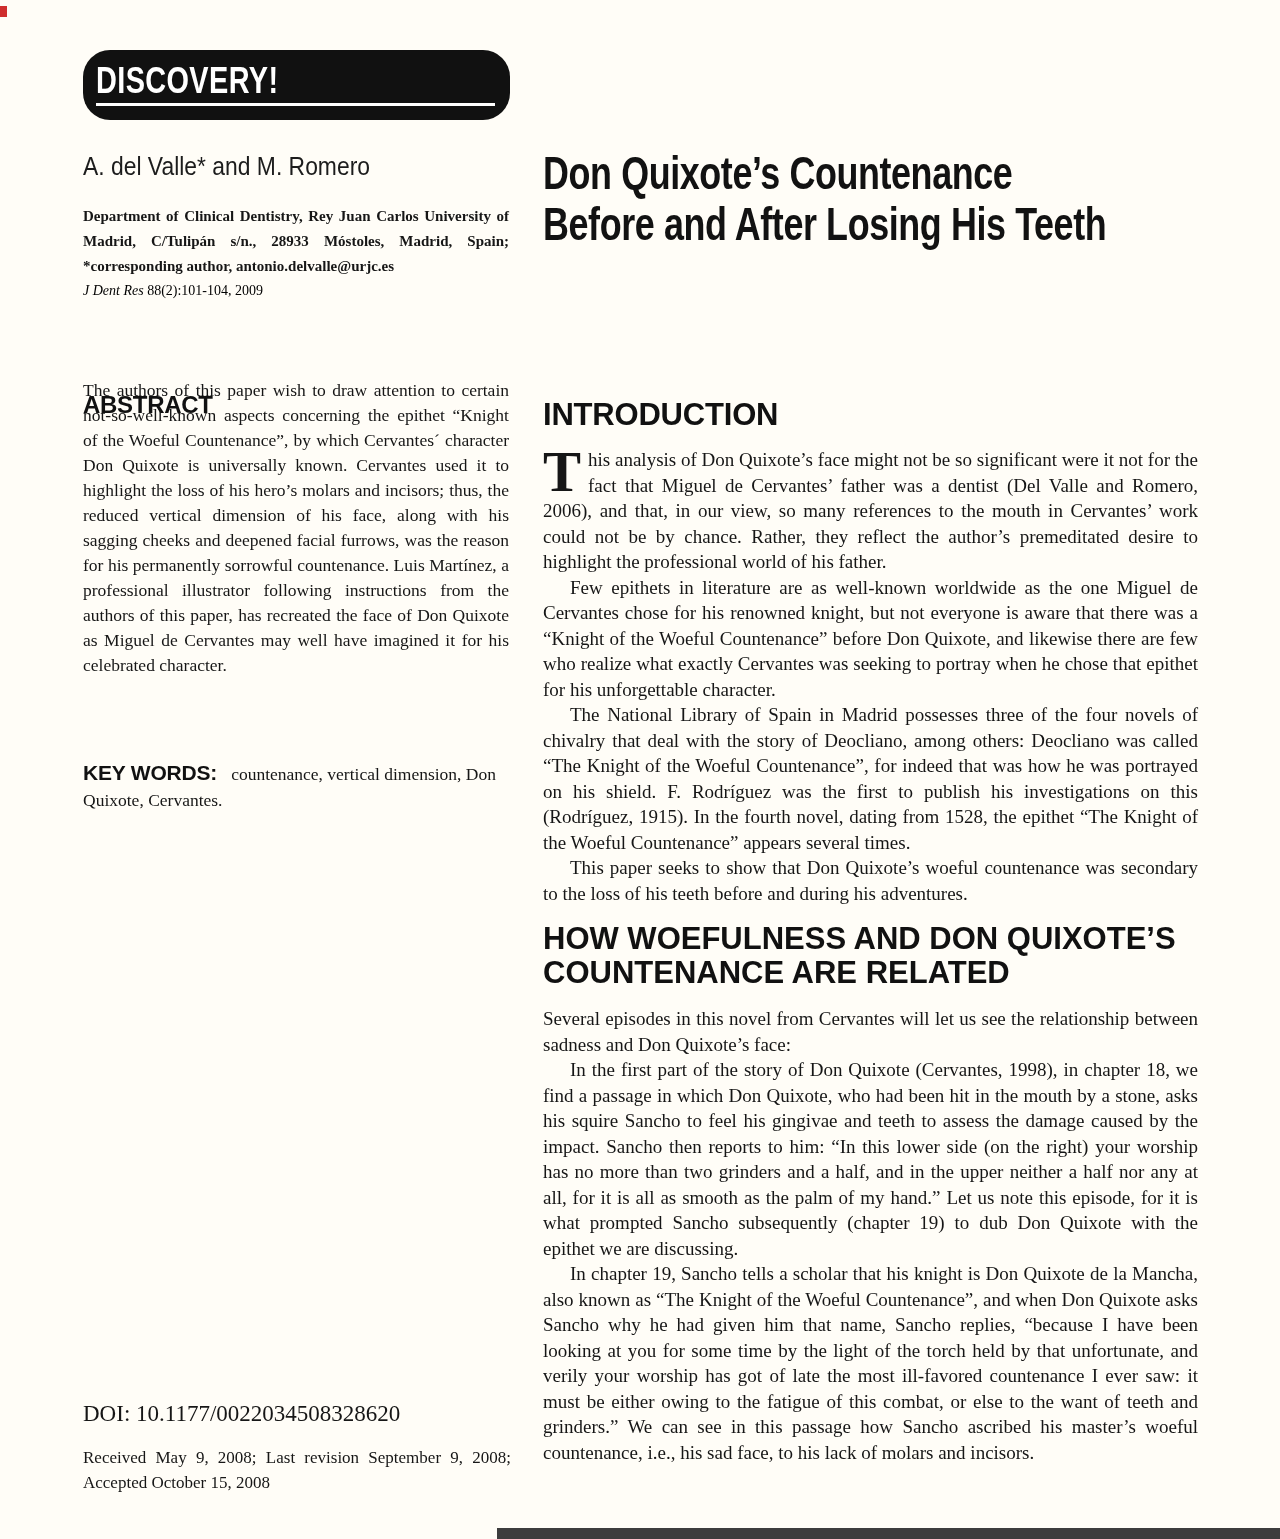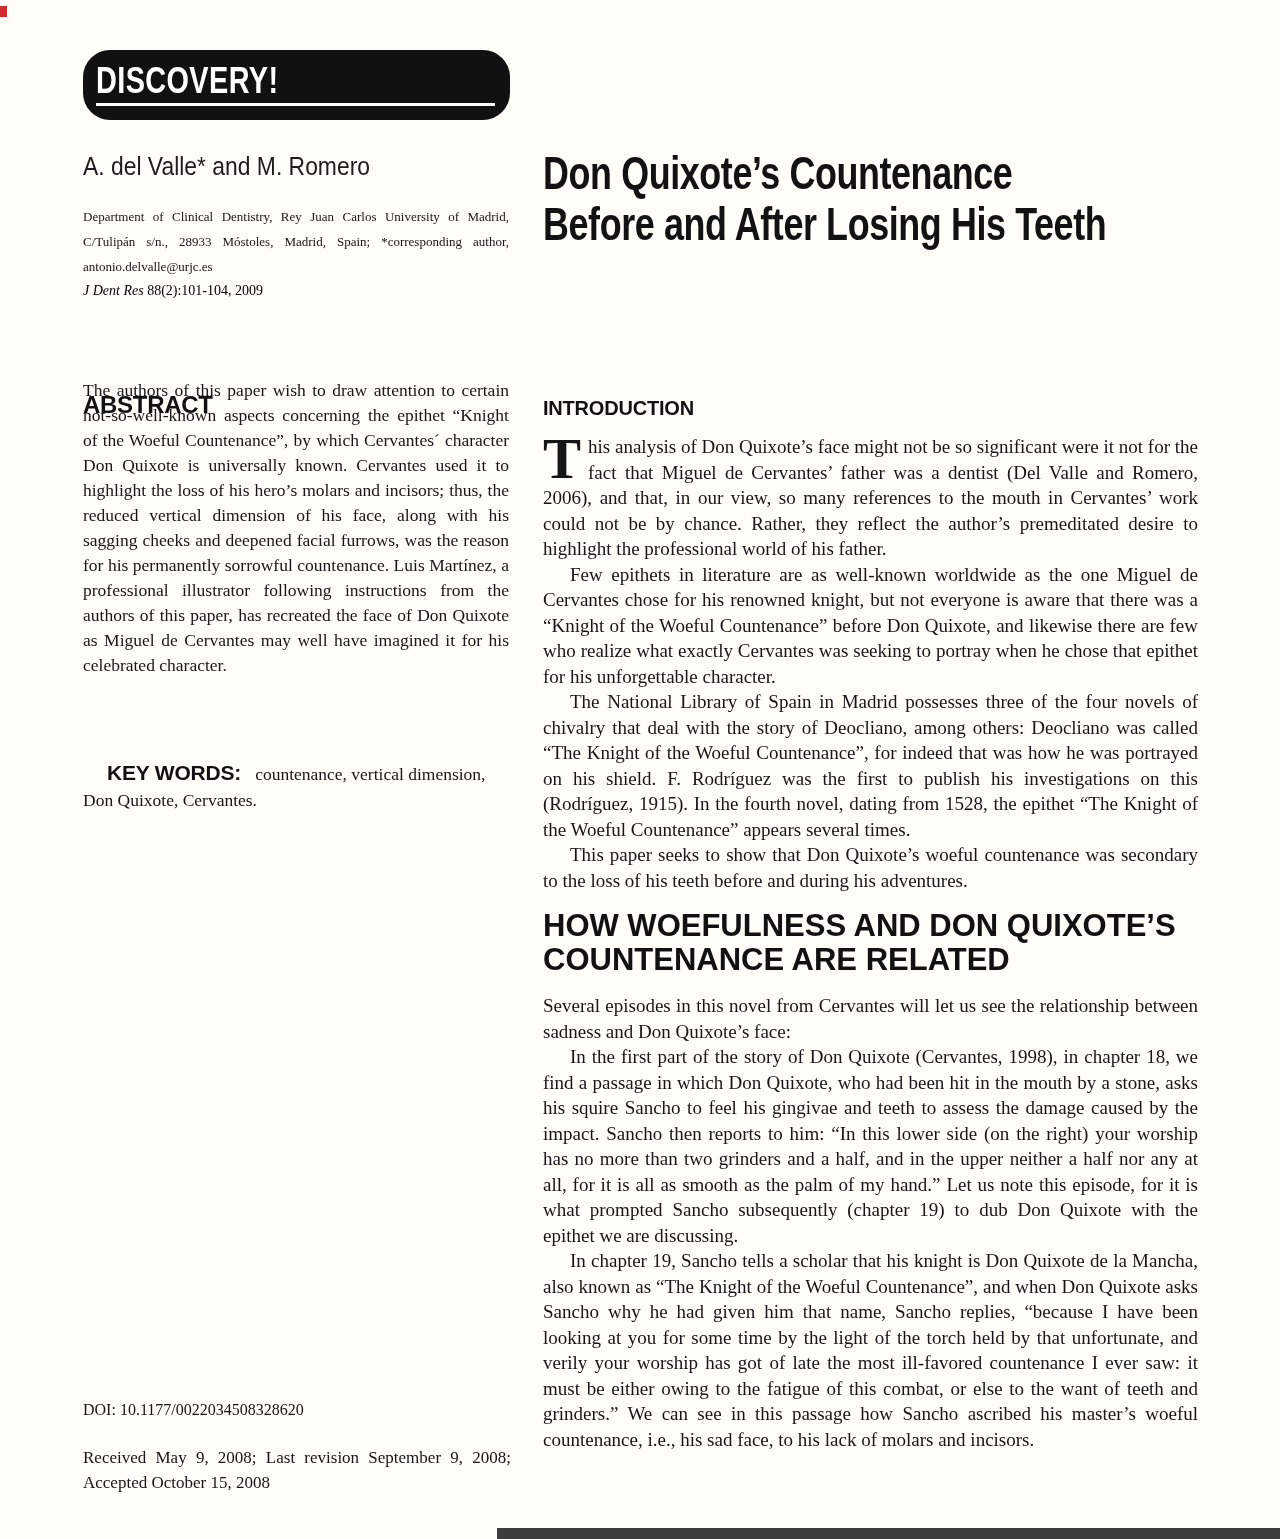--- a/index.html
+++ b/index.html
@@ -37,21 +37,21 @@
   }
   .authors{
     position:absolute;left:83px;top:151px;width:440px;
     font-family:"Liberation Sans", sans-serif;
     font-size:26px;font-weight:500;color:#1c1c1c;
     white-space:nowrap;
     transform:scaleX(.88);transform-origin:left top;
   }
   .affiliation{
     position:absolute;left:83px;top:204px;width:426px;
-    font-size:13px;line-height:25px;text-align:justify;
+    font-size:15px;line-height:25px;text-align:justify;font-weight:bold;
   }
   .journal-ref{
     position:absolute;left:83px;top:283px;
     font-family:Liberation Serif, serif;
     font-size:14px;color:#000000;white-space:nowrap;
   }
   .journal-ref .it{font-style:italic;}
   .h-left{
     position:absolute;left:83px;
     font-family:"Liberation Sans", sans-serif;
@@ -63,44 +63,44 @@
     position:absolute;left:83px;top:378px;width:426px;
     font-size:17.5px;line-height:25px;text-align:justify;
   }
   .keywords{
     position:absolute;left:83px;top:760px;width:426px;
     font-size:17.5px;line-height:26px;text-align:left;
   }
   .keywords .kw-label{
     font-family:"Liberation Sans", sans-serif;
     font-weight:bold;font-size:21px;color:#111;
-    letter-spacing:-.2px;padding-right:14px;margin-left:24px;
+    letter-spacing:-.2px;padding-right:14px;
   }
   .doi{
     position:absolute;left:83px;top:1401px;width:440px;
-    font-size:16px;
+    font-size:23px;
   }
   .received{
     position:absolute;left:83px;top:1445px;width:428px;
     font-size:17px;line-height:25px;text-align:justify;
   }
   
   .title{
     position:absolute;left:543px;top:148px;width:850px;
     font-family:"Liberation Sans", sans-serif;
     font-weight:bold;font-size:46px;line-height:51px;color:#121212;
     letter-spacing:-.5px;white-space:nowrap;
     transform:scaleX(.78);transform-origin:left top;
   }
   .right-col{
     position:absolute;left:543px;top:397px;width:655px;
   }
   .h-right{
     font-family:"Liberation Sans", sans-serif;
-    font-weight:bold;font-size:20px;color:#111;
+    font-weight:bold;font-size:31px;color:#111;
     letter-spacing:-.2px;margin:0;
   }
   .intro-h{margin-bottom:14px;}
   .section-h{
     margin-top:16px;margin-bottom:16px;
     font-size:31px;line-height:34px;letter-spacing:0;
   }
   .para p{
     margin:0;
     font-size:19px;line-height:25.5px;

